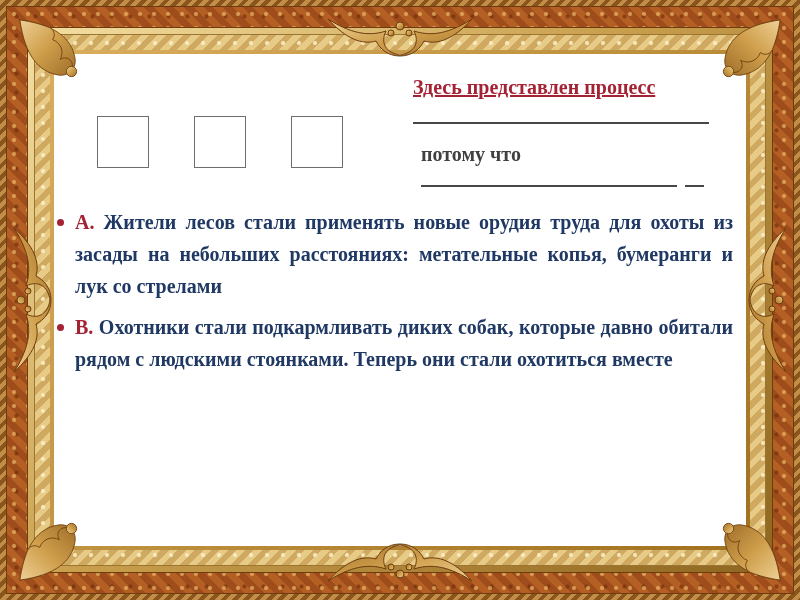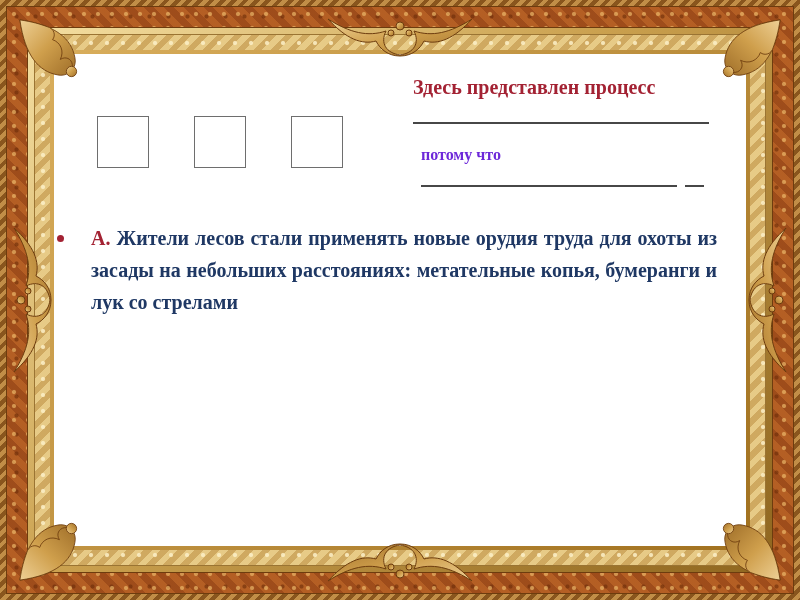--- a/index.html
+++ b/index.html
@@ -53,31 +53,31 @@
   .edge{width:160px;height:44px;}
   .e-top{left:320px;top:13px;}
   .e-bottom{left:320px;bottom:13px;transform:rotate(180deg);}
   .e-left{left:-50px;top:278px;transform:rotate(-90deg);}
   .e-right{right:-50px;top:278px;transform:rotate(90deg);}
   .defs{position:absolute;width:0;height:0;}
   
   .boxes{position:absolute;left:43px;top:62px;display:flex;gap:45px;}
   .box{width:50px;height:50px;border:1px solid #6e6e6e;background:#fff;}
   .hdr{position:absolute;left:359px;top:21px;width:296px;}
-  .hdr-title{font-size:20px;line-height:25px;font-weight:bold;color:#a32233;}
+  .hdr-title{font-size:20px;line-height:25px;font-weight:bold;color:#a32233;text-decoration:underline;}
   .hr1{margin-top:22px;border-bottom:2px solid #474747;width:296px;}
-  .hdr-sub{margin-left:8px;margin-top:18px;font-size:16px;line-height:25px;font-weight:bold;color:#6d28d9;}
+  .hdr-sub{margin-left:8px;margin-top:18px;font-size:20px;line-height:25px;font-weight:bold;color:#404040;}
   .hr2row{margin-left:8px;margin-top:18px;display:flex;align-items:flex-end;gap:8px;}
   .hr2main{width:256px;border-bottom:2px solid #474747;}
   .hr2short{width:19px;border-bottom:2px solid #474747;}
   .list{position:absolute;left:3px;top:152px;width:676px;}
   .option{position:relative;padding-left:18px;margin-bottom:9px;}
   .bullet{position:absolute;left:0;top:13px;width:7px;height:7px;border-radius:50%;background:#a32233;}
   .opt-text{
-    margin:16px;font-size:20px;line-height:32px;font-weight:bold;
+    margin:0;font-size:20px;line-height:32px;font-weight:bold;
     color:#1f3864;text-align:justify;
   }
   .opt-label{color:#a32233;}
 </style>
 </head>
 <body>
 
 <div class="stage">
 
   <svg class="defs" aria-hidden="true">
@@ -130,20 +130,24 @@
     </div>
 
     <div class="list">
 
       <div class="option">
         <span class="bullet"></span>
         <p class="opt-text"><span class="opt-label">А.</span> <span>Жители лесов стали применять новые орудия труда для охоты из засады на небольших расстояниях: метательные копья, бумеранги и лук со стрелами</span></p>
       </div>
 
 
+      <div class="option">
+        <span class="bullet"></span>
+        <p class="opt-text"><span class="opt-label">В.</span> <span>Охотники стали подкармливать диких собак, которые давно обитали рядом с людскими стоянками. Теперь они стали охотиться вместе</span></p>
+      </div>
 
     </div>
   </div>
 
   <svg class="orn corner c-tl">
       <use href="#cornerOrn"></use>
     </svg>
   <svg class="orn corner c-tr">
       <use href="#cornerOrn"></use>
     </svg>

